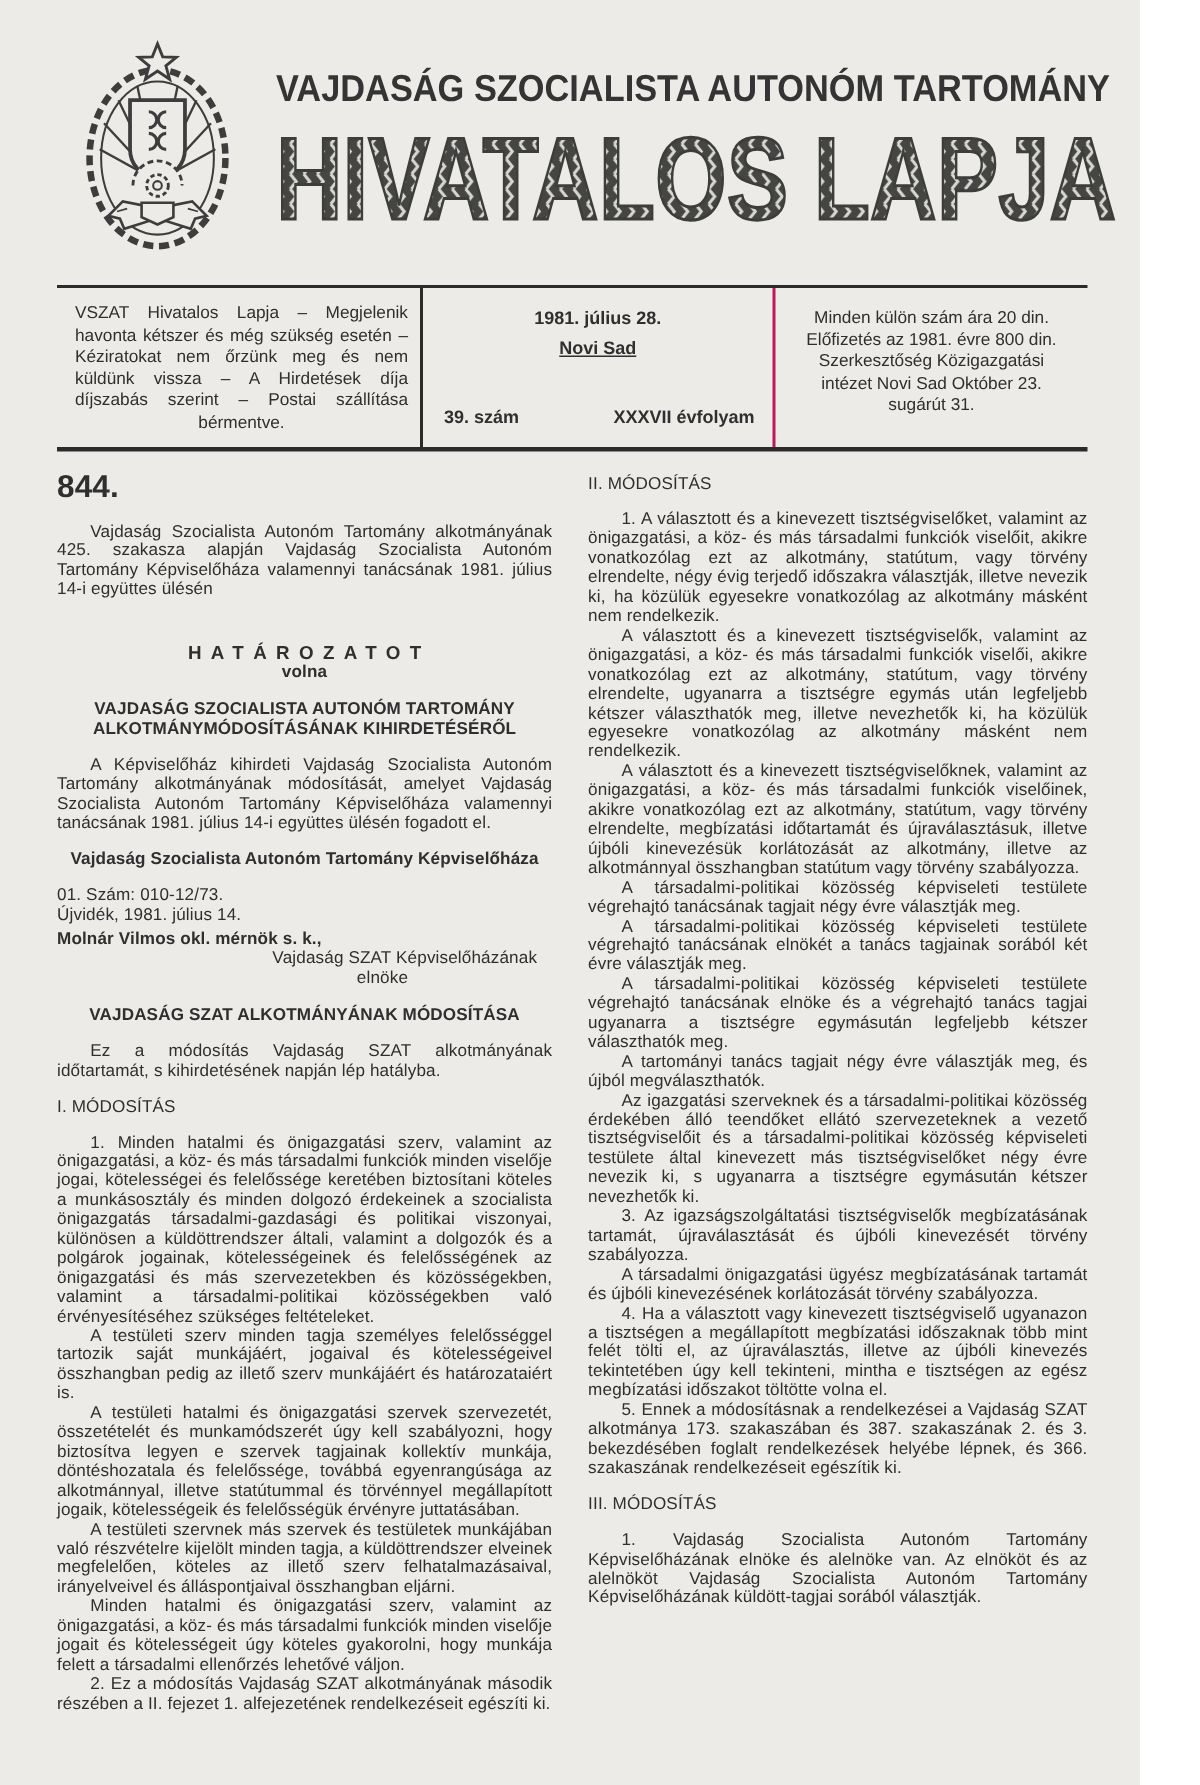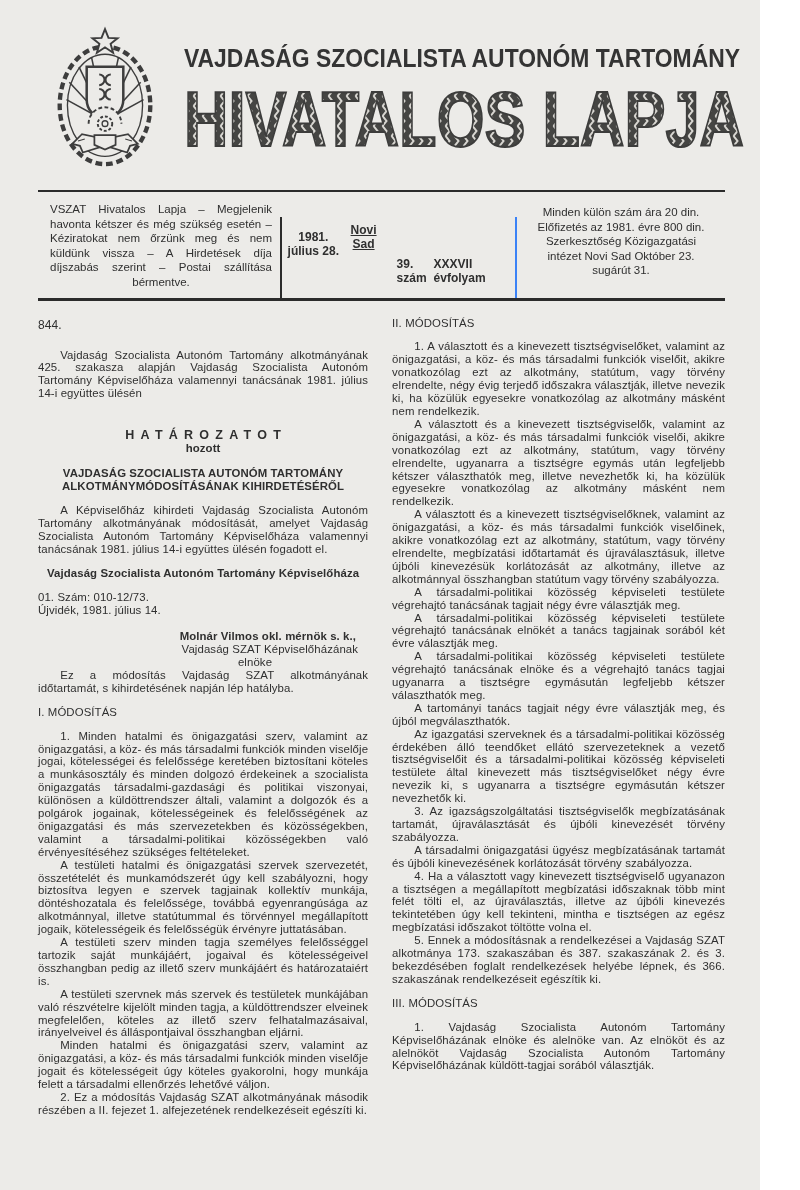--- a/index.html
+++ b/index.html
@@ -31,48 +31,48 @@
   .infobar-cell { box-sizing:border-box; }
   .pub-info {
     width:242px;
     padding:10px 8px 8px 12px;
     font-size:11.5px; line-height:14.6px;
     text-align:justify; text-align-last:center;
   }
   .issue-info {
     width:237px;
     border-left:2px solid #2b2b2b;
-    border-right:2px solid #3b82f6;
-    display:flex; 
-    font-weight:bold; font-size:12px;margin-top:25px;
+    border-right:2px solid #be185d;
+    display:flex; flex-direction:column;
+    font-weight:bold; font-size:12px;
   }
   .issue-date { text-align:center; margin-top:13px; }
   .issue-city { text-align:center; margin-top:6px;text-decoration:underline; }
   .issue-bottom { display:flex; justify-content:space-between; margin-top:auto; padding:0 12px 13px 14px; }
   .sub-info {
     flex:1;
     padding:13px 18px 8px;
     font-size:11.5px; line-height:14.6px;
     text-align:center;
   }
   
   .body-cols { display:flex; gap:24px; margin-top:16px; }
   .col { box-sizing:border-box; }
   .col-left  { width:350px; }
   .col-right { width:353px; }
   .blk { font-size:11.4px; line-height:12.9px; letter-spacing:0.1px; }
   .col > .blk:first-child { margin-top:0 !important; }
-  .article-number { font-size:12px; line-height:16px; font-weight:normal; margin-bottom:16px; }
+  .article-number { font-size:21px; line-height:16px; font-weight:bold; margin-bottom:16px; }
   .p { text-align:justify; text-indent:1.95em; }
   .center { text-align:left; margin:11px 0; }
   .heading { text-align:center; font-weight:bold; margin:12px 0 11px; }
   .spaced-heading { text-align:center; font-weight:bold; font-size:12.5px; letter-spacing:0.5em; text-indent:0.5em; margin-top:29px; }
   .center-bold { text-align:center; font-weight:bold; margin-bottom:10px; }
   .plain { text-align:left; }
-  .sig-name { font-weight:bold; text-align:right; padding-right:12px; margin-top:13px; }
+  .sig-name { font-weight:bold; text-align:left; padding-right:12px; margin-top:3px; }
   .sig-sub { text-align:right; padding-right:10px; }
   .sig-last { text-align:right; padding-right:96px; }
 </style>
 </head>
 <body>
 
 <div class="page">
 
   <div class="masthead">
     <svg class="emblem" viewBox="0 0 110 155" width="106" height="150" fill="none" stroke="#3d3d3d">
@@ -138,34 +138,35 @@
       </div>
     </div>
     <div class="infobar-cell sub-info">Minden külön szám ára 20 din. Előfizetés az 1981. évre 800 din. Szerkesztőség Közigazgatási intézet Novi Sad Október 23. sugárút 31.</div>
   </div>
 
   <div class="body-cols">
     <div class="col col-left">
         <div class="blk article-number">844.</div>
         <div class="blk p">Vajdaság Szocialista Autonóm Tartomány alkotmányának 425. szakasza alapján Vajdaság Szocialista Autonóm Tartomány Képviselőháza valamennyi tanácsának 1981. július 14-i együttes ülésén</div>
         <div class="blk spaced-heading">HATÁROZATOT</div>
-        <div class="blk center-bold">hozott</div>
+        <div class="blk center-bold">volna</div>
         <div class="blk heading">VAJDASÁG SZOCIALISTA AUTONÓM TARTOMÁNY ALKOTMÁNYMÓDOSÍTÁSÁNAK KIHIRDETÉSÉRŐL</div>
         <div class="blk p">A Képviselőház kihirdeti Vajdaság Szocialista Autonóm Tartomány alkotmányának módosítását, amelyet Vajdaság Szocialista Autonóm Tartomány Képviselőháza valamennyi tanácsának 1981. július 14-i együttes ülésén fogadott el.</div>
         <div class="blk heading">Vajdaság Szocialista Autonóm Tartomány Képviselőháza</div>
         <div class="blk plain">01. Szám: 010-12/73.</div>
         <div class="blk plain">Újvidék, 1981. július 14.</div>
         <div class="blk sig-name">Molnár Vilmos okl. mérnök s. k.,</div>
         <div class="blk sig-sub">Vajdaság SZAT Képviselőházának</div>
         <div class="blk sig-last">elnöke</div>
+        <div class="blk heading">VAJDASÁG SZAT ALKOTMÁNYÁNAK MÓDOSÍTÁSA</div>
         <div class="blk p">Ez a módosítás Vajdaság SZAT alkotmányának időtartamát, s kihirdetésének napján lép hatályba.</div>
         <div class="blk center">I. MÓDOSÍTÁS</div>
         <div class="blk p">1. Minden hatalmi és önigazgatási szerv, valamint az önigazgatási, a köz- és más társadalmi funkciók minden viselője jogai, kötelességei és felelőssége keretében biztosítani köteles a munkásosztály és minden dolgozó érdekeinek a szocialista önigazgatás társadalmi-gazdasági és politikai viszonyai, különösen a küldöttrendszer általi, valamint a dolgozók és a polgárok jogainak, kötelességeinek és felelősségének az önigazgatási és más szervezetekben és közösségekben, valamint a társadalmi-politikai közösségekben való érvényesítéséhez szükséges feltételeket.</div>
+        <div class="blk p">A testületi szerv minden tagja személyes felelősséggel tartozik saját munkájáért, jogaival és kötelességeivel összhangban pedig az illető szerv munkájáért és határozataiért is.</div>
         <div class="blk p">A testületi hatalmi és önigazgatási szervek szervezetét, összetételét és munkamódszerét úgy kell szabályozni, hogy biztosítva legyen e szervek tagjainak kollektív munkája, döntéshozatala és felelőssége, továbbá egyenrangúsága az alkotmánnyal, illetve statútummal és törvénnyel megállapított jogaik, kötelességeik és felelősségük érvényre juttatásában.</div>
-        <div class="blk p">A testületi szerv minden tagja személyes felelősséggel tartozik saját munkájáért, jogaival és kötelességeivel összhangban pedig az illető szerv munkájáért és határozataiért is.</div>
         <div class="blk p">A testületi szervnek más szervek és testületek munkájában való részvételre kijelölt minden tagja, a küldöttrendszer elveinek megfelelően, köteles az illető szerv felhatalmazásaival, irányelveivel és álláspontjaival összhangban eljárni.</div>
         <div class="blk p">Minden hatalmi és önigazgatási szerv, valamint az önigazgatási, a köz- és más társadalmi funkciók minden viselője jogait és kötelességeit úgy köteles gyakorolni, hogy munkája felett a társadalmi ellenőrzés lehetővé váljon.</div>
         <div class="blk p">2. Ez a módosítás Vajdaság SZAT alkotmányának második részében a II. fejezet 1. alfejezetének rendelkezéseit egészíti ki.</div>
       </div>
     <div class="col col-right">
         <div class="blk center">II. MÓDOSÍTÁS</div>
         <div class="blk p">1. A választott és a kinevezett tisztségviselőket, valamint az önigazgatási, a köz- és más társadalmi funkciók viselőit, akikre vonatkozólag ezt az alkotmány, statútum, vagy törvény elrendelte, négy évig terjedő időszakra választják, illetve nevezik ki, ha közülük egyesekre vonatkozólag az alkotmány másként nem rendelkezik.</div>
         <div class="blk p">A választott és a kinevezett tisztségviselők, valamint az önigazgatási, a köz- és más társadalmi funkciók viselői, akikre vonatkozólag ezt az alkotmány, statútum, vagy törvény elrendelte, ugyanarra a tisztségre egymás után legfeljebb kétszer választhatók meg, illetve nevezhetők ki, ha közülük egyesekre vonatkozólag az alkotmány másként nem rendelkezik.</div>
         <div class="blk p">A választott és a kinevezett tisztségviselőknek, valamint az önigazgatási, a köz- és más társadalmi funkciók viselőinek, akikre vonatkozólag ezt az alkotmány, statútum, vagy törvény elrendelte, megbízatási időtartamát és újraválasztásuk, illetve újbóli kinevezésük korlátozását az alkotmány, illetve az alkotmánnyal összhangban statútum vagy törvény szabályozza.</div>
         <div class="blk p">A társadalmi-politikai közösség képviseleti testülete végrehajtó tanácsának tagjait négy évre választják meg.</div>

